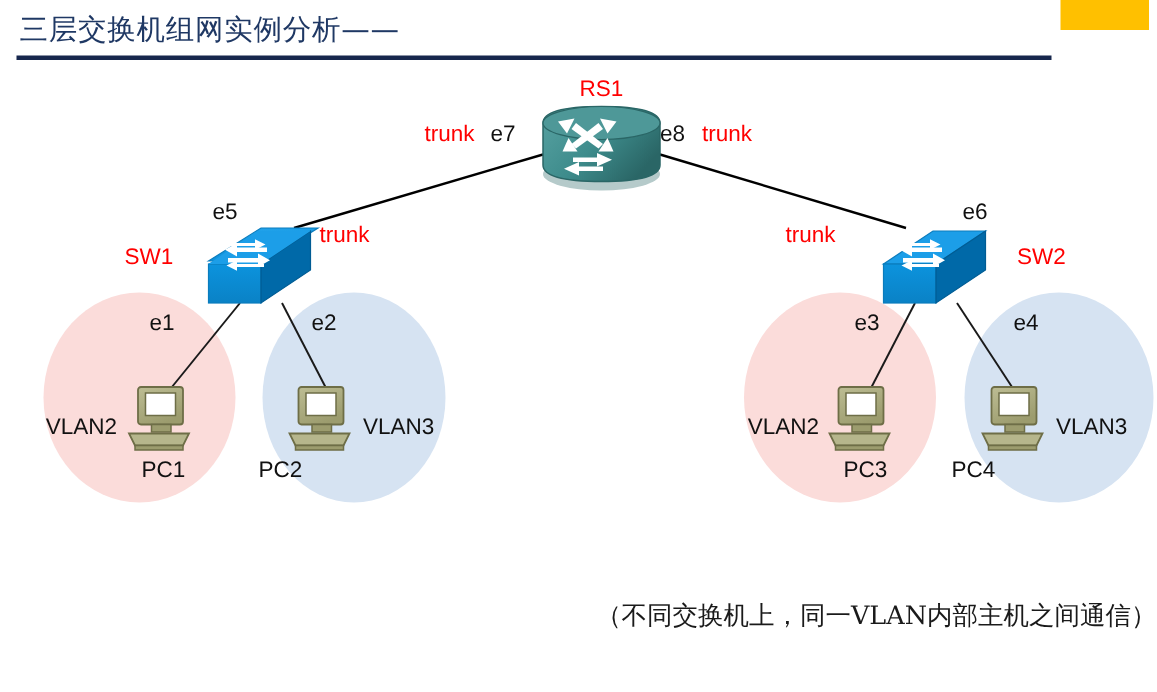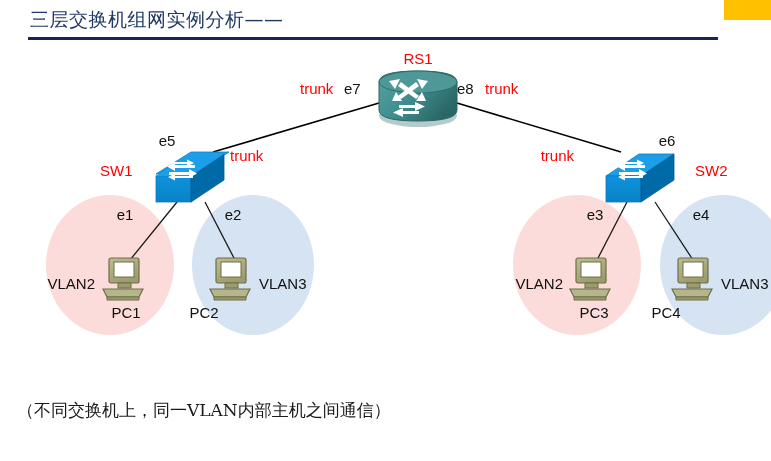--- a/index.html
+++ b/index.html
@@ -12,21 +12,20 @@
     height: 461px;
     position: relative;
     overflow: hidden;
     font-family: "Liberation Sans", sans-serif;
   }
   #stage {
     position: absolute;
     left: 0; top: 0;
     width: 674px;
     height: 461px;
-    margin-left: 17px;
   }
   .corner-tab {
     position: absolute;
     left: 707px;
     top: 0px;
     width: 59px;
     height: 20px;
     background: #FFC000;
   }
   .page-title {
@@ -57,21 +56,21 @@
     font-size: 19px;
     font-family: "DejaVu Sans", "Liberation Sans", sans-serif;
     white-space: nowrap;
   }
   .caption-main .cm-gap { display: inline-block; width: 18px; }
   .caption-sub {
     position: absolute;
     left: 0;
     top: 399px;
     width: 771px;
-    text-align: left;
+    text-align: right;
     color: #1A1A1A;
     font-size: 17px;
     font-family: "DejaVu Serif", "Liberation Serif", serif;
     white-space: nowrap;
   }
   svg { display: block; }
   .lbl {
     font-family: "Liberation Sans", "DejaVu Sans", sans-serif;
     font-size: 15px;
     fill: #111111;

